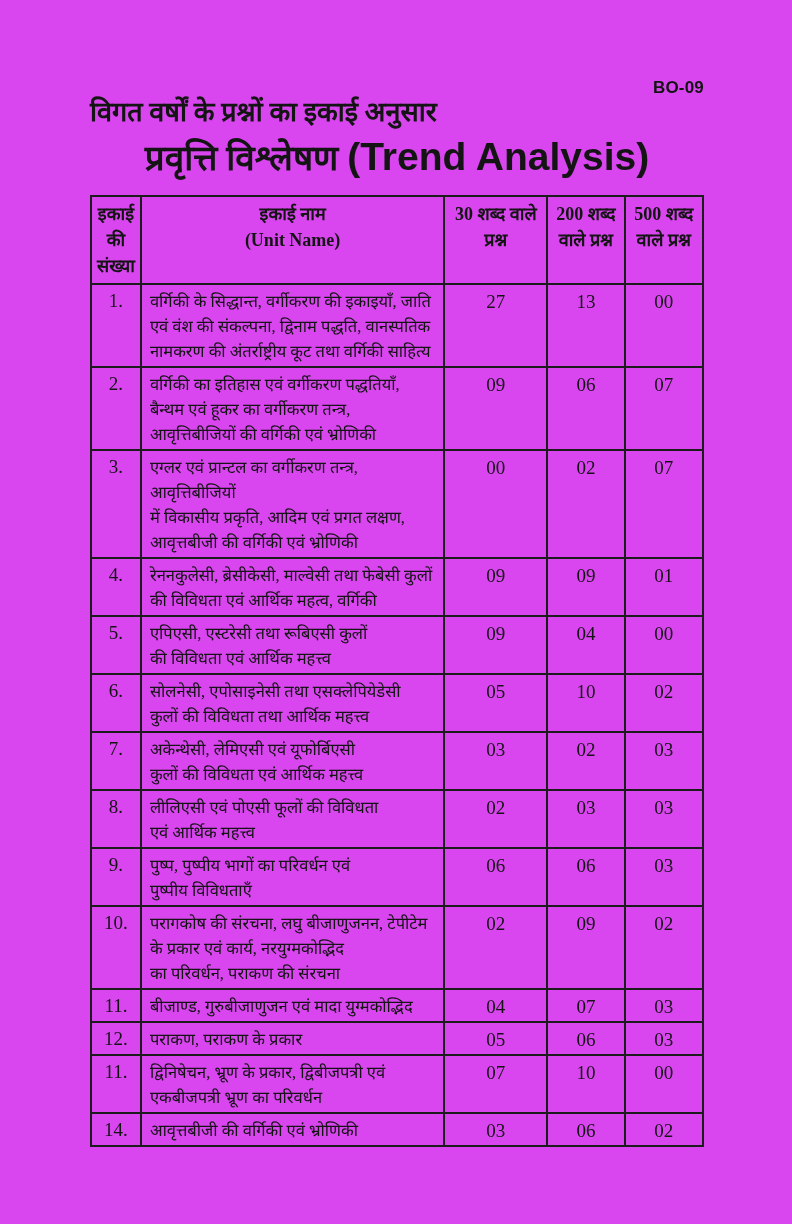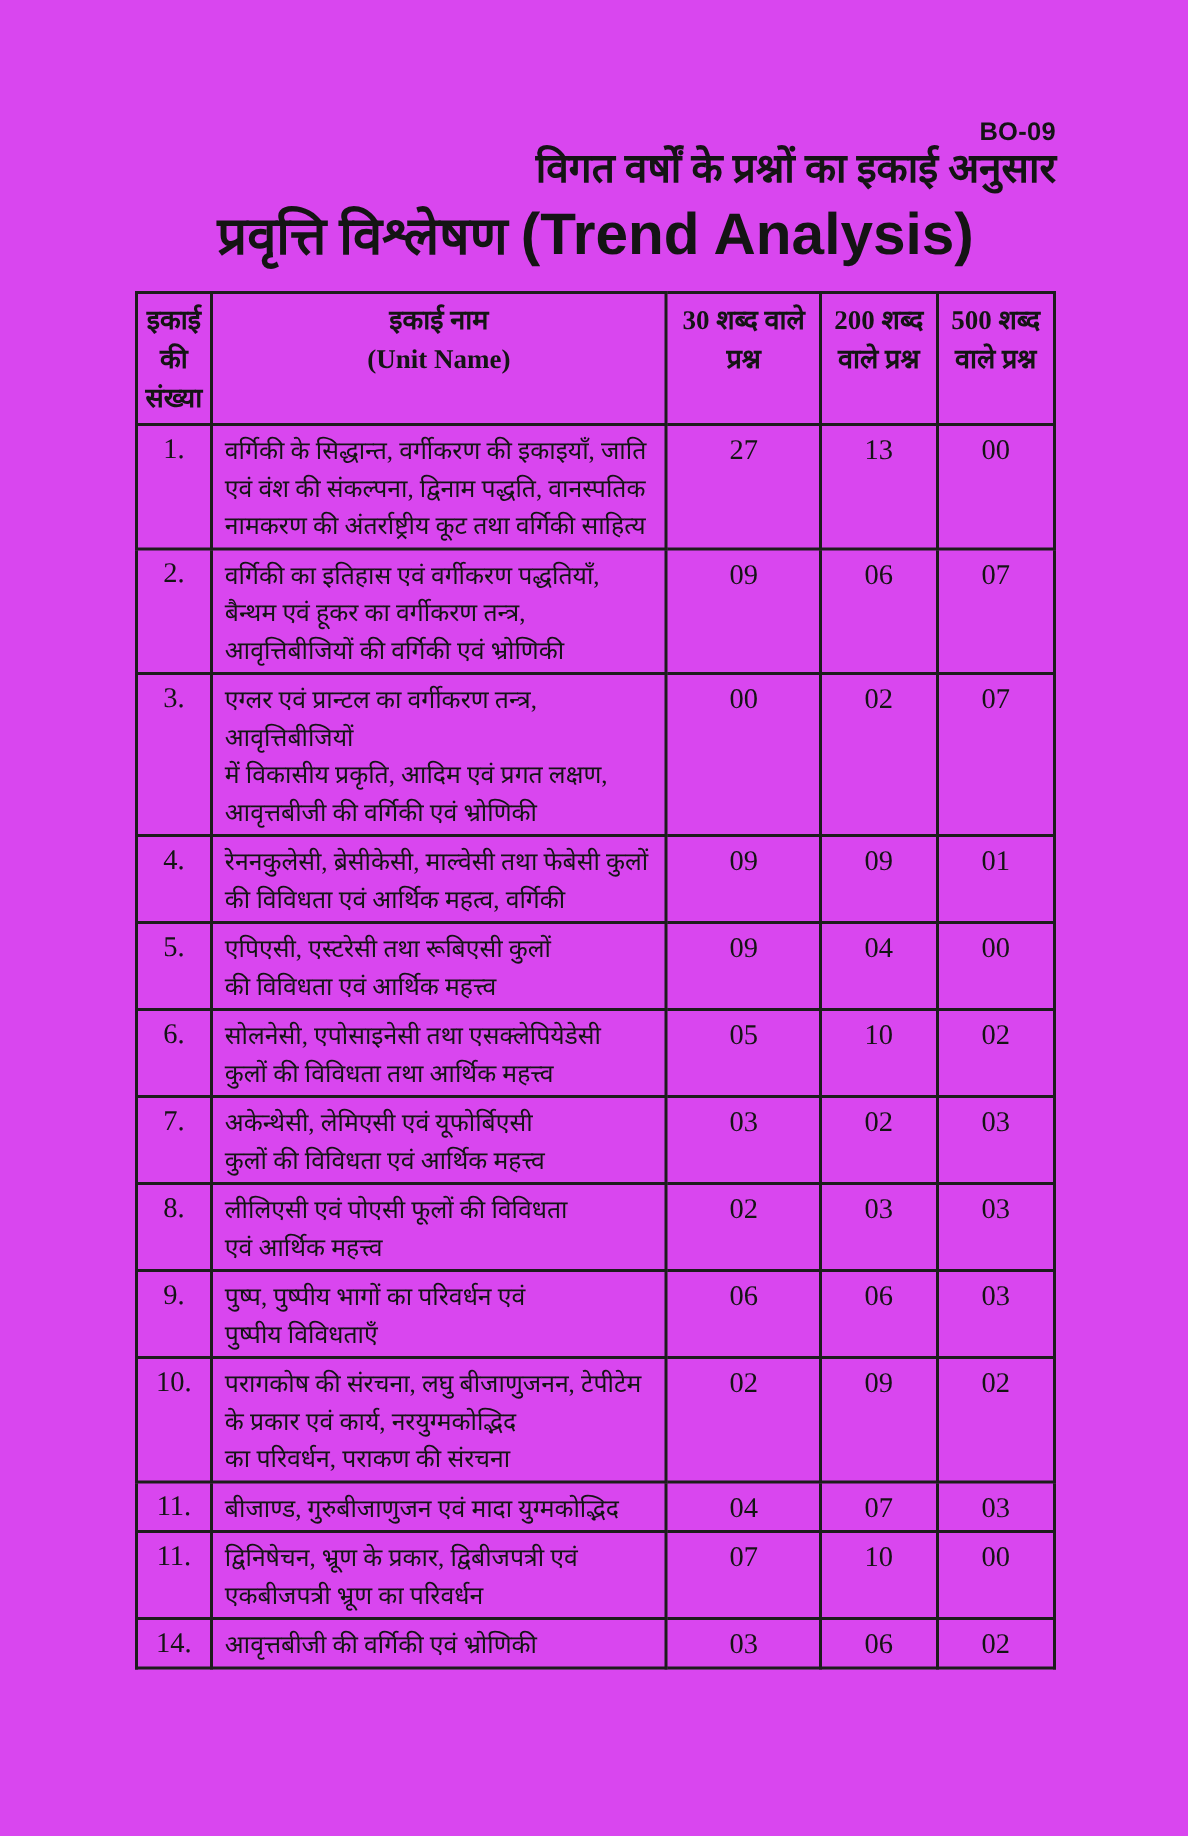--- a/index.html
+++ b/index.html
@@ -9,21 +9,21 @@
     color: #141414;
   }
   .page { position: relative; width: 792px; height: 1224px; background: #d946ef; overflow: hidden; }
   .content { position: absolute; left: 90px; top: 0; width: 614px; }
   .page-code {
     position: absolute; top: 78px; right: 0;
     font-family: "Liberation Sans", "DejaVu Sans", sans-serif;
     font-weight: bold; font-size: 17px; letter-spacing: 0.2px;
   }
   .title-1 {
-    margin: 94px 0 0 0; text-align: right;
+    margin: 94px 0 0 0; text-align: left;
     font-size: 27px; line-height: 36px; font-weight: bold;
   }
   .title-2 {
     margin: 2px 0 0 0; text-align: center;
     font-size: 35px; line-height: 50px; font-weight: bold;
   }
   .title-2 .title-en {
     font-family: "Liberation Sans", "DejaVu Sans", sans-serif;
     font-size: 39px;
   }
@@ -165,20 +165,27 @@
     <td class="c-num">02</td>
   </tr>
           <tr>
     <td class="c-no">11.</td>
     <td class="c-name">बीजाण्ड, गुरुबीजाणुजन एवं मादा युग्मकोद्भिद</td>
     <td class="c-num">04</td>
     <td class="c-num">07</td>
     <td class="c-num">03</td>
   </tr>
           <tr>
+    <td class="c-no">12.</td>
+    <td class="c-name">पराकण, पराकण के प्रकार</td>
+    <td class="c-num">05</td>
+    <td class="c-num">06</td>
+    <td class="c-num">03</td>
+  </tr>
+          <tr>
     <td class="c-no">11.</td>
     <td class="c-name">द्विनिषेचन, भ्रूण के प्रकार, द्विबीजपत्री एवं
 एकबीजपत्री भ्रूण का परिवर्धन</td>
     <td class="c-num">07</td>
     <td class="c-num">10</td>
     <td class="c-num">00</td>
   </tr>
           <tr>
     <td class="c-no">14.</td>
     <td class="c-name">आवृत्तबीजी की वर्गिकी एवं भ्रोणिकी</td>

